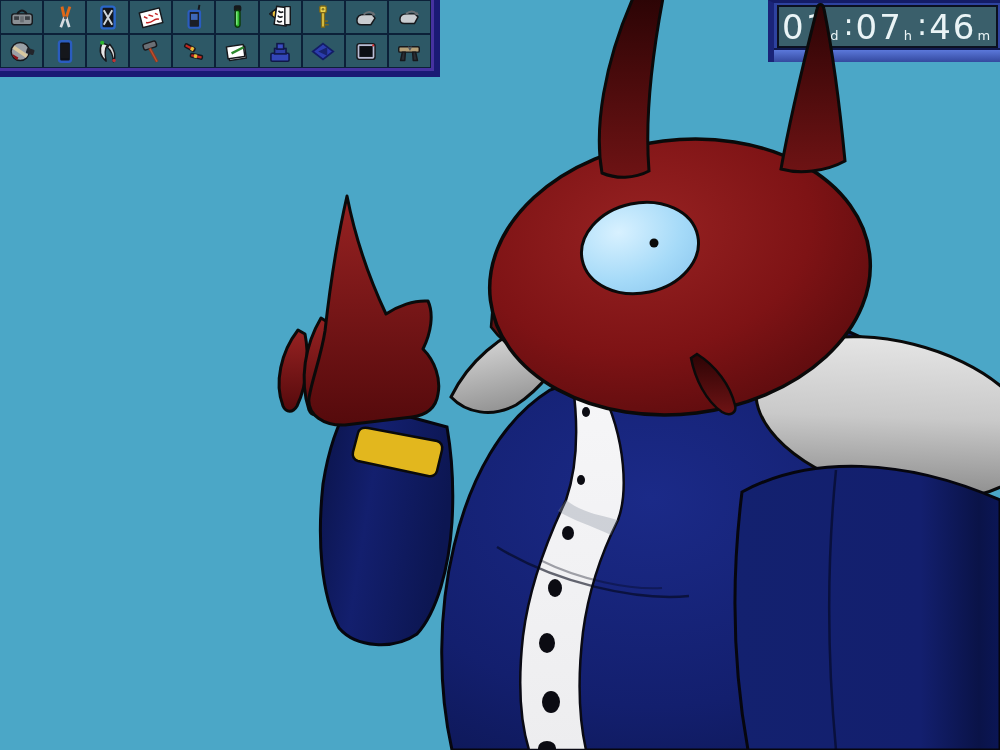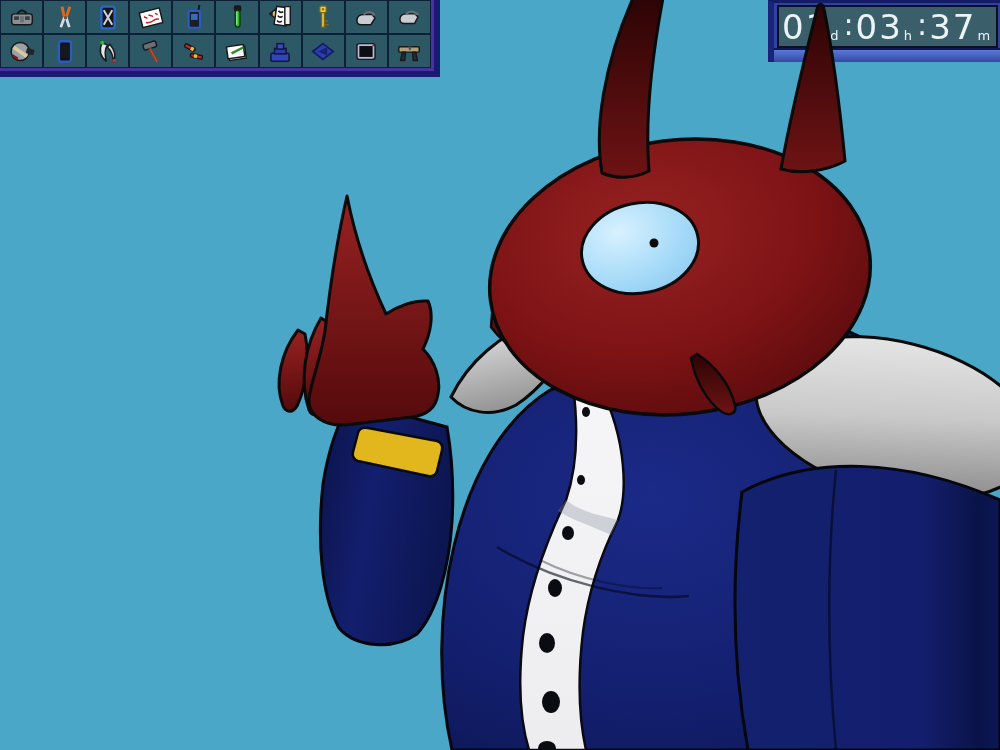--- a/index.html
+++ b/index.html
@@ -304,22 +304,22 @@
           </div>
         </div>
     </div>
   </div>
 
   <div class="timer">
     <div class="timer-screen">
       <span class="t-num">01</span>
       <span class="t-unit">d</span>
       <span class="t-colon">:</span>
-      <span class="t-num">03</span>
+      <span class="t-num">07</span>
       <span class="t-unit">h</span>
       <span class="t-colon">:</span>
-      <span class="t-num">37</span>
+      <span class="t-num">46</span>
       <span class="t-unit">m</span>
     </div>
     <div class="timer-bezel"></div>
   </div>
 
 </div>
 
 </body></html>

